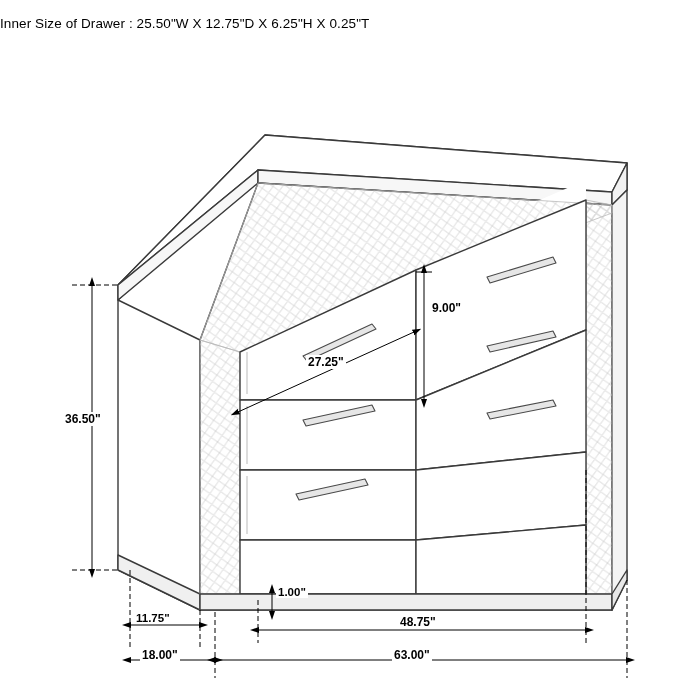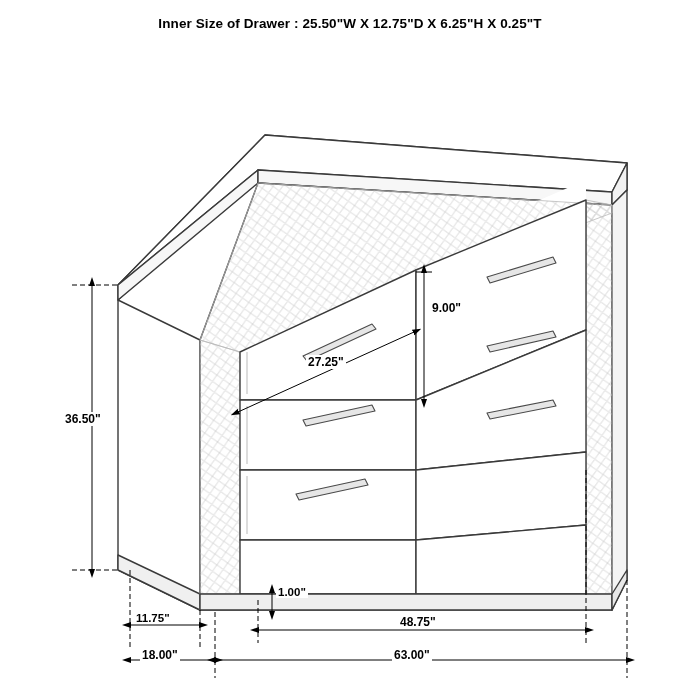--- a/index.html
+++ b/index.html
@@ -18,23 +18,23 @@
   #page {
     position: relative;
     width: 700px;
     height: 700px;
   }
   #title {
     position: absolute;
     top: 16px;
     left: 0;
     width: 700px;
-    text-align: center;
+    text-align: left;
     font-size: 13.5px;
-    font-weight: bold;
+    font-weight: normal;
     letter-spacing: 0.1px;
     color: #000;
   }
   #diagram {
     position: absolute;
     top: 0;
     left: 0;
   }
   .dim-label {
     position: absolute;

